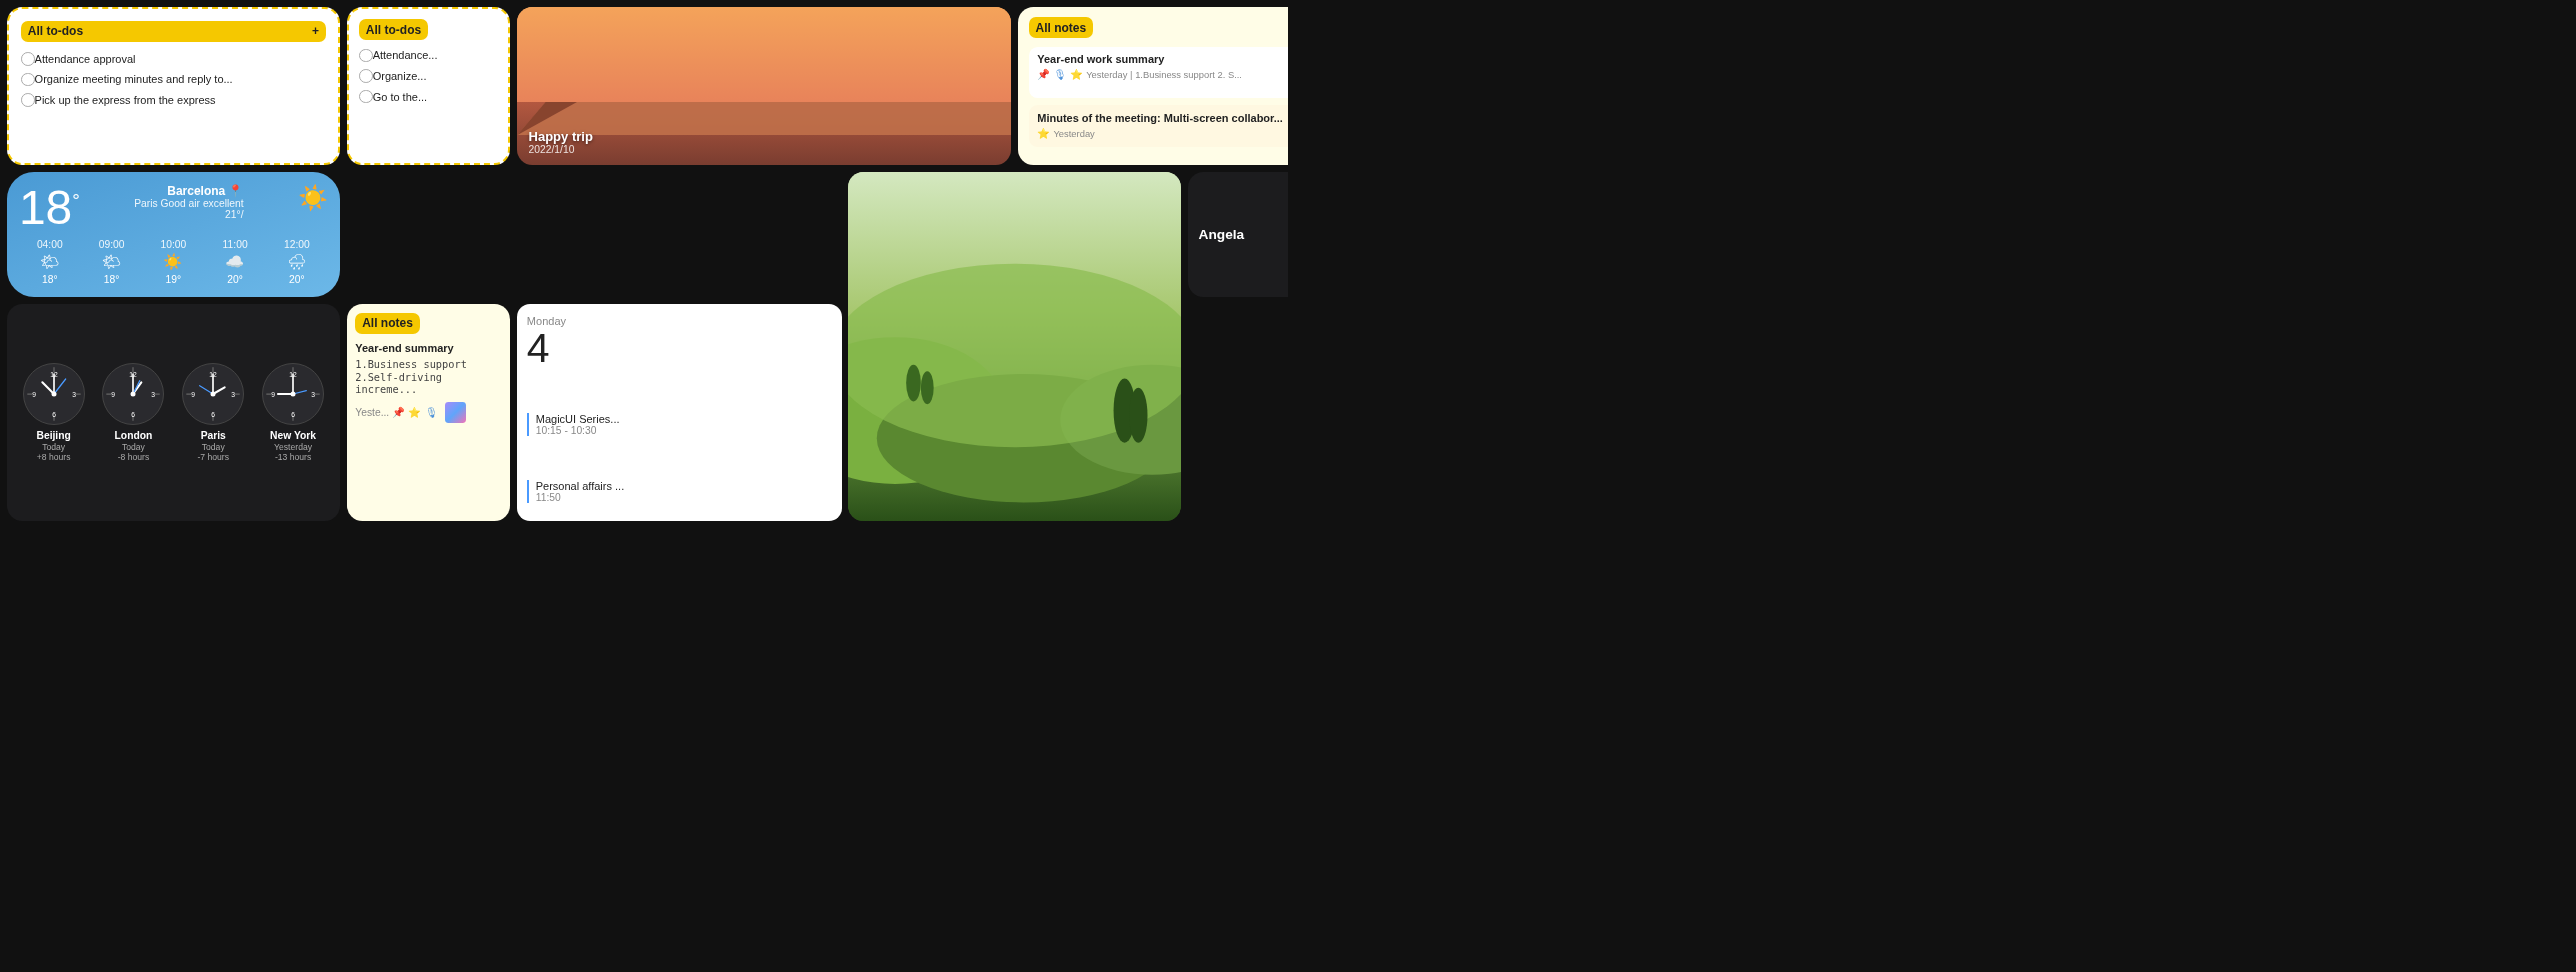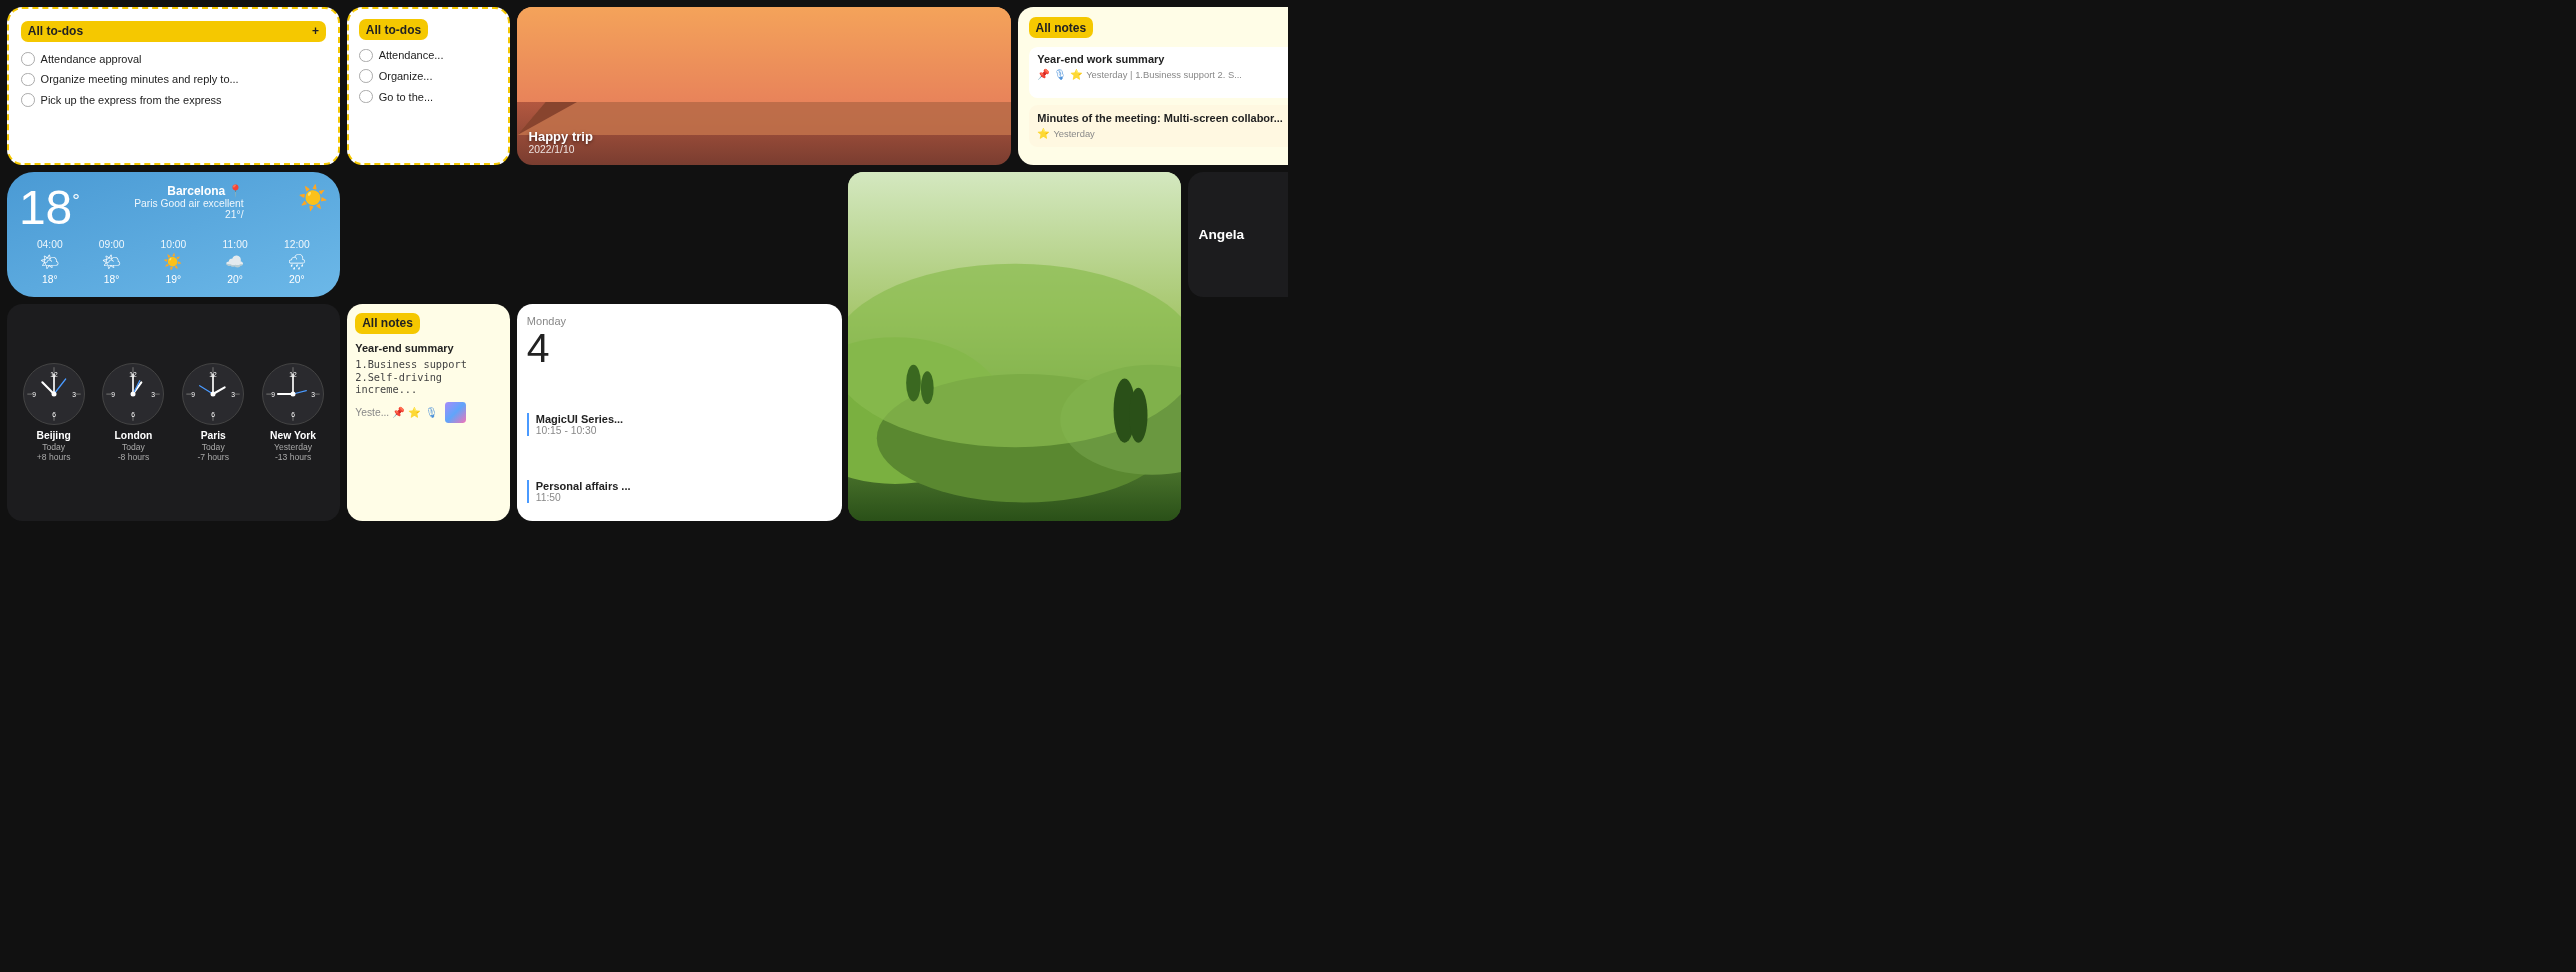--- a/index.html
+++ b/index.html
@@ -34,21 +34,21 @@
       font-weight: 700;
       font-size: 12px;
       border-radius: 6.9px;
       padding: 3.4px 6.9px;
       margin-bottom: 8.6px;
       display: inline-block;
     }
     .todo-item {
       display: flex;
       align-items: center;
-      gap: 6px;
+      gap: 0;
       margin-bottom: 6.9px;
       font-size: 11px;
       color: #222;
     }
     .todo-circle {
       width: 13.7px; height: 13.7px;
       border-radius: 50%;
       border: 1.7px solid #aaa;
       flex-shrink: 0;
     }
@@ -332,21 +332,21 @@
       padding: 10.3px;
       color: #222;
     }
     .cal-day-label { font-size: 11px; color: #888; margin-bottom: 1.7px; }
     .cal-day-num { font-size: 41px; font-weight: 300; color: #222; line-height: 1; margin-bottom: 6.9px; }
     .cal-event {
       border-left: 2.6px solid #4a9aff;
       padding-left: 6.9px;
       margin-bottom: 6.9px;
     }
-    .cal-event-title { font-size: 11px; font-weight: 700; margin-top: 44px; }
+    .cal-event-title { font-size: 11px; font-weight: 400; margin-top: 44px; }
     .cal-event-time { font-size: 10.3px; color: #888; }
     .clock-single {
       background: #1c1c1e;
       border-radius: 15.4px;
       padding: 10.3px;
       display: flex;
       flex-direction: column;
       align-items: center;
       justify-content: center;
     }
@@ -697,21 +697,21 @@
     <div style="font-size:10.3px;color:#444;font-family:monospace;margin-bottom:6.9px;">2.Self-driving increme...</div>
     <div style="display:flex;align-items:center;gap:3.4px;font-size:10.3px;color:#888;">
       <span>Yeste...</span>
       <span class="pin-icon">📌</span>
       <span class="star-icon">⭐</span>
       <span class="mic-icon">🎙</span>
       <div style="width:20.6px;height:20.6px;border-radius:3.4px;overflow:hidden;margin-left:3.4px;background:linear-gradient(135deg,#a78bfa,#60a5fa,#f472b6);"></div>
     </div>
   </div>
 
-  <div class="calendar-widget widget" style="grid-row: 3;">
+  <div class="calendar-widget widget" style="grid-row: 3; border-radius: 13px;">
     <div class="cal-day-label">Monday</div>
     <div class="cal-day-num">4</div>
     <div class="cal-event">
       <div class="cal-event-title">MagicUI Series...</div>
       <div class="cal-event-time">10:15 - 10:30</div>
     </div>
     <div class="cal-event">
       <div class="cal-event-title">Personal affairs ...</div>
       <div class="cal-event-time">11:50</div>
     </div>

